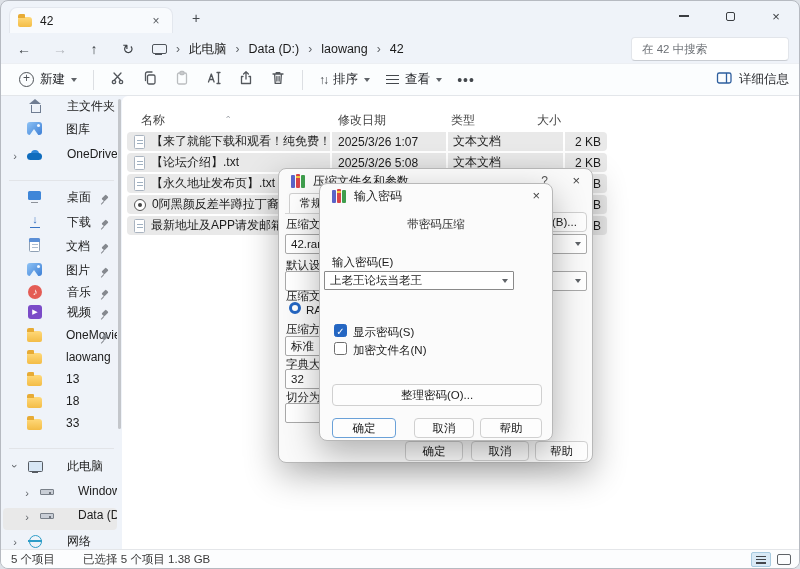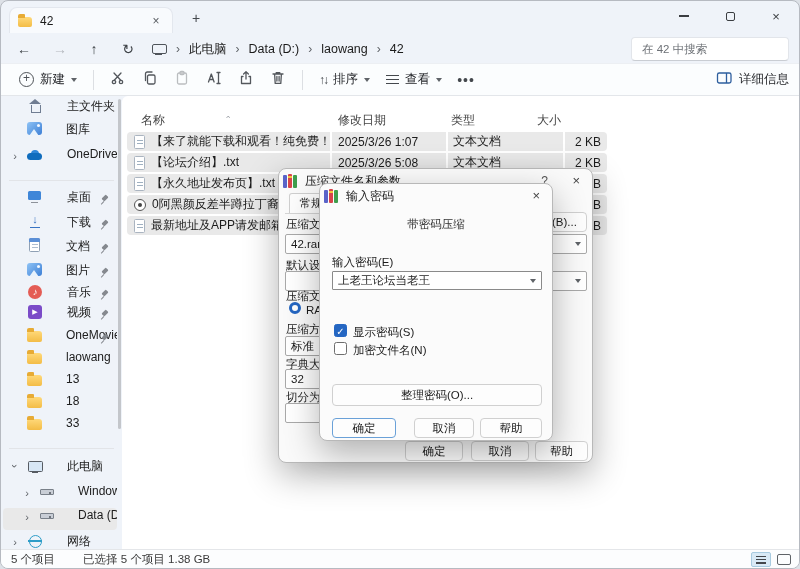--- a/index.html
+++ b/index.html
@@ -115,21 +115,21 @@
   
   .statusbar{position:absolute;left:0;right:0;bottom:0;height:19px;background:#fcfdfe;border-top:1px solid #e4e6e9;display:flex;align-items:center;font-size:11.5px;color:#3a3a3a;padding-left:10px;}
   .st-sel{margin-left:28px;}
   .sviews{position:absolute;right:8px;top:2px;display:flex;gap:6px;align-items:center;}
   .sv1{width:20px;height:15px;background:#d9eaf6;border:1px solid #a8cbe0;border-radius:2px;padding:3px 4px;}
   .sv1 i{display:block;height:1.2px;background:#44484d;margin-bottom:2px;}
   .sv2{width:14px;height:11px;border:1.5px solid #5f6368;border-radius:2px;}
 
   
   .dialog{position:absolute;background:#fafafa;border:1px solid #b8b8b8;border-radius:8px;box-shadow:0 12px 34px rgba(0,0,0,.30);font-size:11.5px;color:#1c1c1c;}
-  .dtitle{position:absolute;left:0;top:0;right:0;height:24px;display:flex;align-items:center;padding:0 4px;gap:7px;font-size:12px;}
+  .dtitle{position:absolute;left:0;top:0;right:0;height:24px;display:flex;align-items:center;padding:0 12px;gap:7px;font-size:12px;}
   .dclose{position:absolute;right:12px;top:4px;font-size:13px;color:#444;}
   .dhelp{position:absolute;right:44px;top:5px;font-size:12px;color:#555;}
   .ic-rar{width:15px;height:14px;position:relative;flex:none;}
   .ic-rar i{position:absolute;top:1px;bottom:0;width:4px;border-radius:1px;}
   .ic-rar .b1{left:0;background:#5a63c8;}
   .ic-rar .b2{left:5px;top:0;background:#d8434a;}
   .ic-rar .b3{left:10px;background:#3f9e4d;}
   .ic-rar .b2::before{content:"";position:absolute;left:0;right:0;top:2px;height:2px;background:#f3c53d;}
   .dtab{position:absolute;left:10px;top:24px;width:44px;height:20px;background:#fdfdfd;border:1px solid #cfcfcf;border-bottom:none;border-radius:3px 3px 0 0;text-align:center;line-height:19px;}
   .dtabline{position:absolute;left:6px;right:6px;top:44px;height:1px;background:#d4d4d4;}
@@ -489,21 +489,21 @@
       <span class="ic-rar">
           <i class="b1"></i>
           <i class="b2"></i>
           <i class="b3"></i>
         </span>
       <span>输入密码</span>
     </div>
     <span class="dclose">×</span>
     <div class="dlabel" style="left:0;right:0;top:33px;text-align:center;color:#333">带密码压缩</div>
     <div class="dlabel" style="left:12px;top:71px">输入密码(E)</div>
-    <div class="pw-input" style="left:12px;top:87px;width:210px;height:19px">
+    <div class="pw-input" style="left:4px;top:87px;width:190px;height:19px">
       <input value="上老王论坛当老王" style="">
       <span class="caret" style="margin-right:5px"></span>
     </div>
     <div class="cb checked" style="left:14px;top:140px">✓</div>
     <div class="dlabel" style="left:33px;top:141px">显示密码(S)</div>
     <div class="cb" style="left:14px;top:158px"></div>
     <div class="dlabel" style="left:33px;top:159px">加密文件名(N)</div>
     <div class="dbtn" style="left:12px;top:200px;width:210px;height:22px;line-height:20px">整理密码(O)...</div>
     <div class="dbtn focus" style="left:12px;top:234px;width:64px">确定</div>
     <div class="dbtn" style="left:94px;top:234px;width:60px">取消</div>

